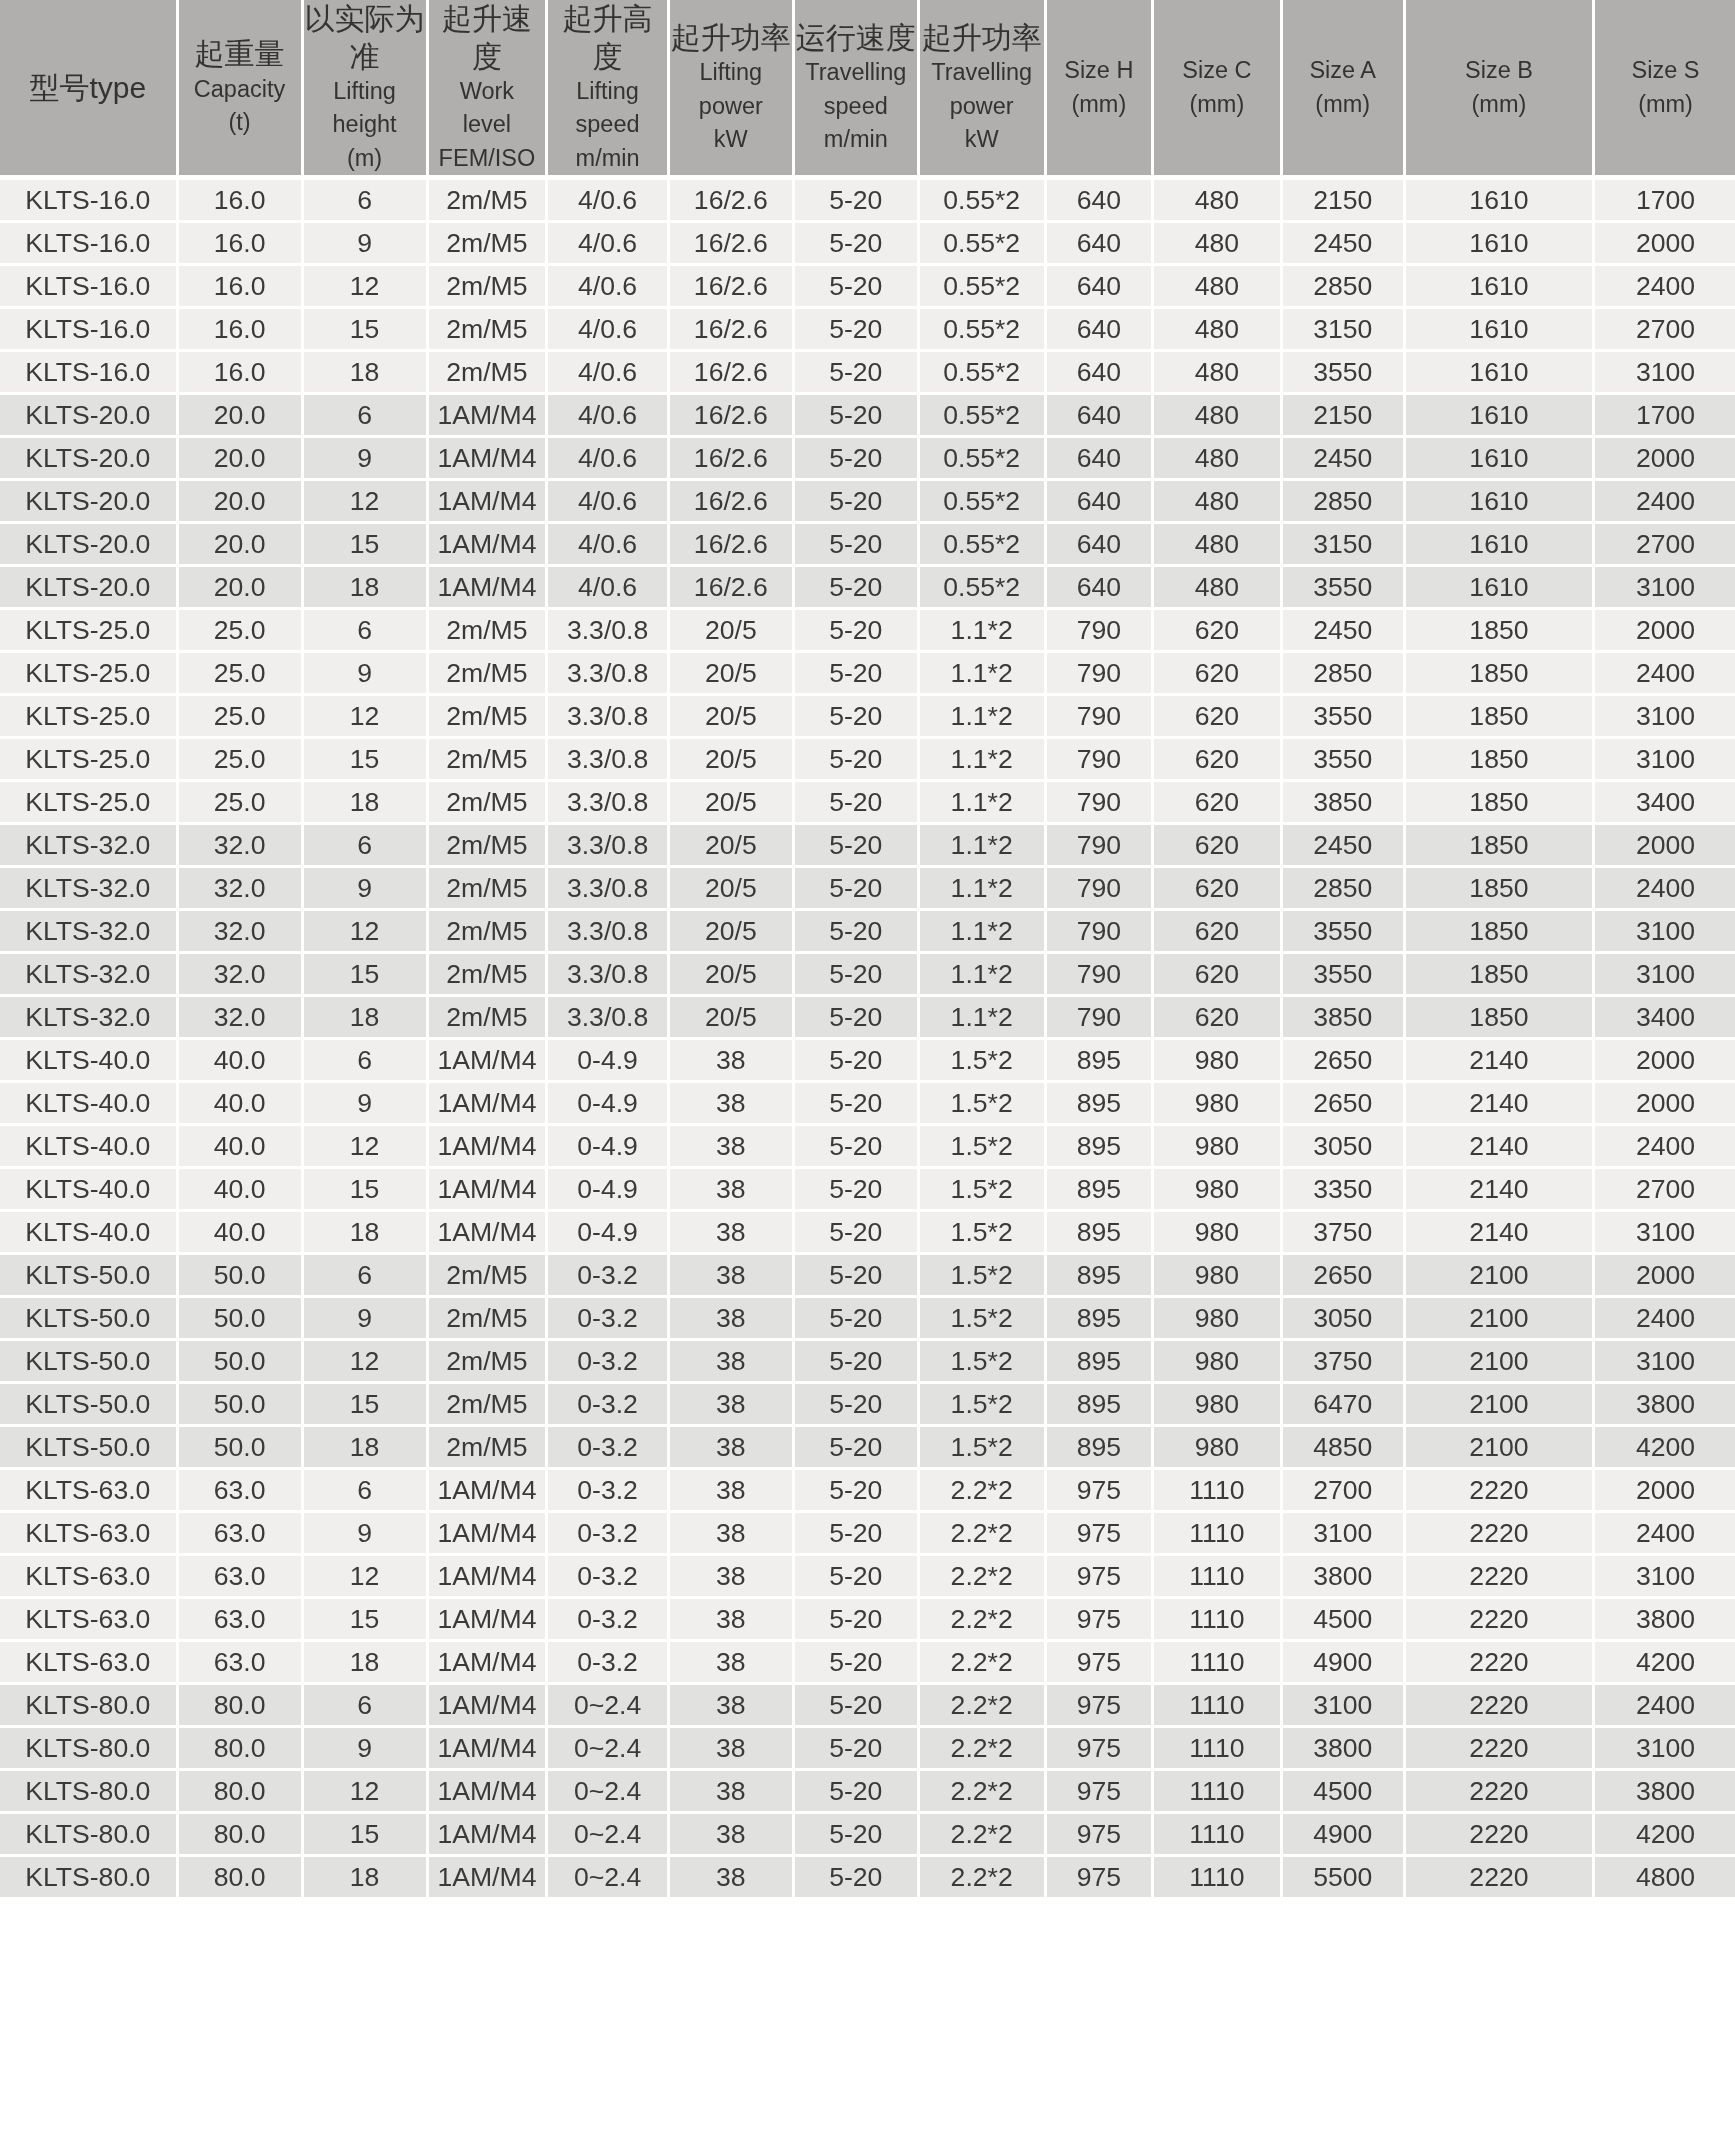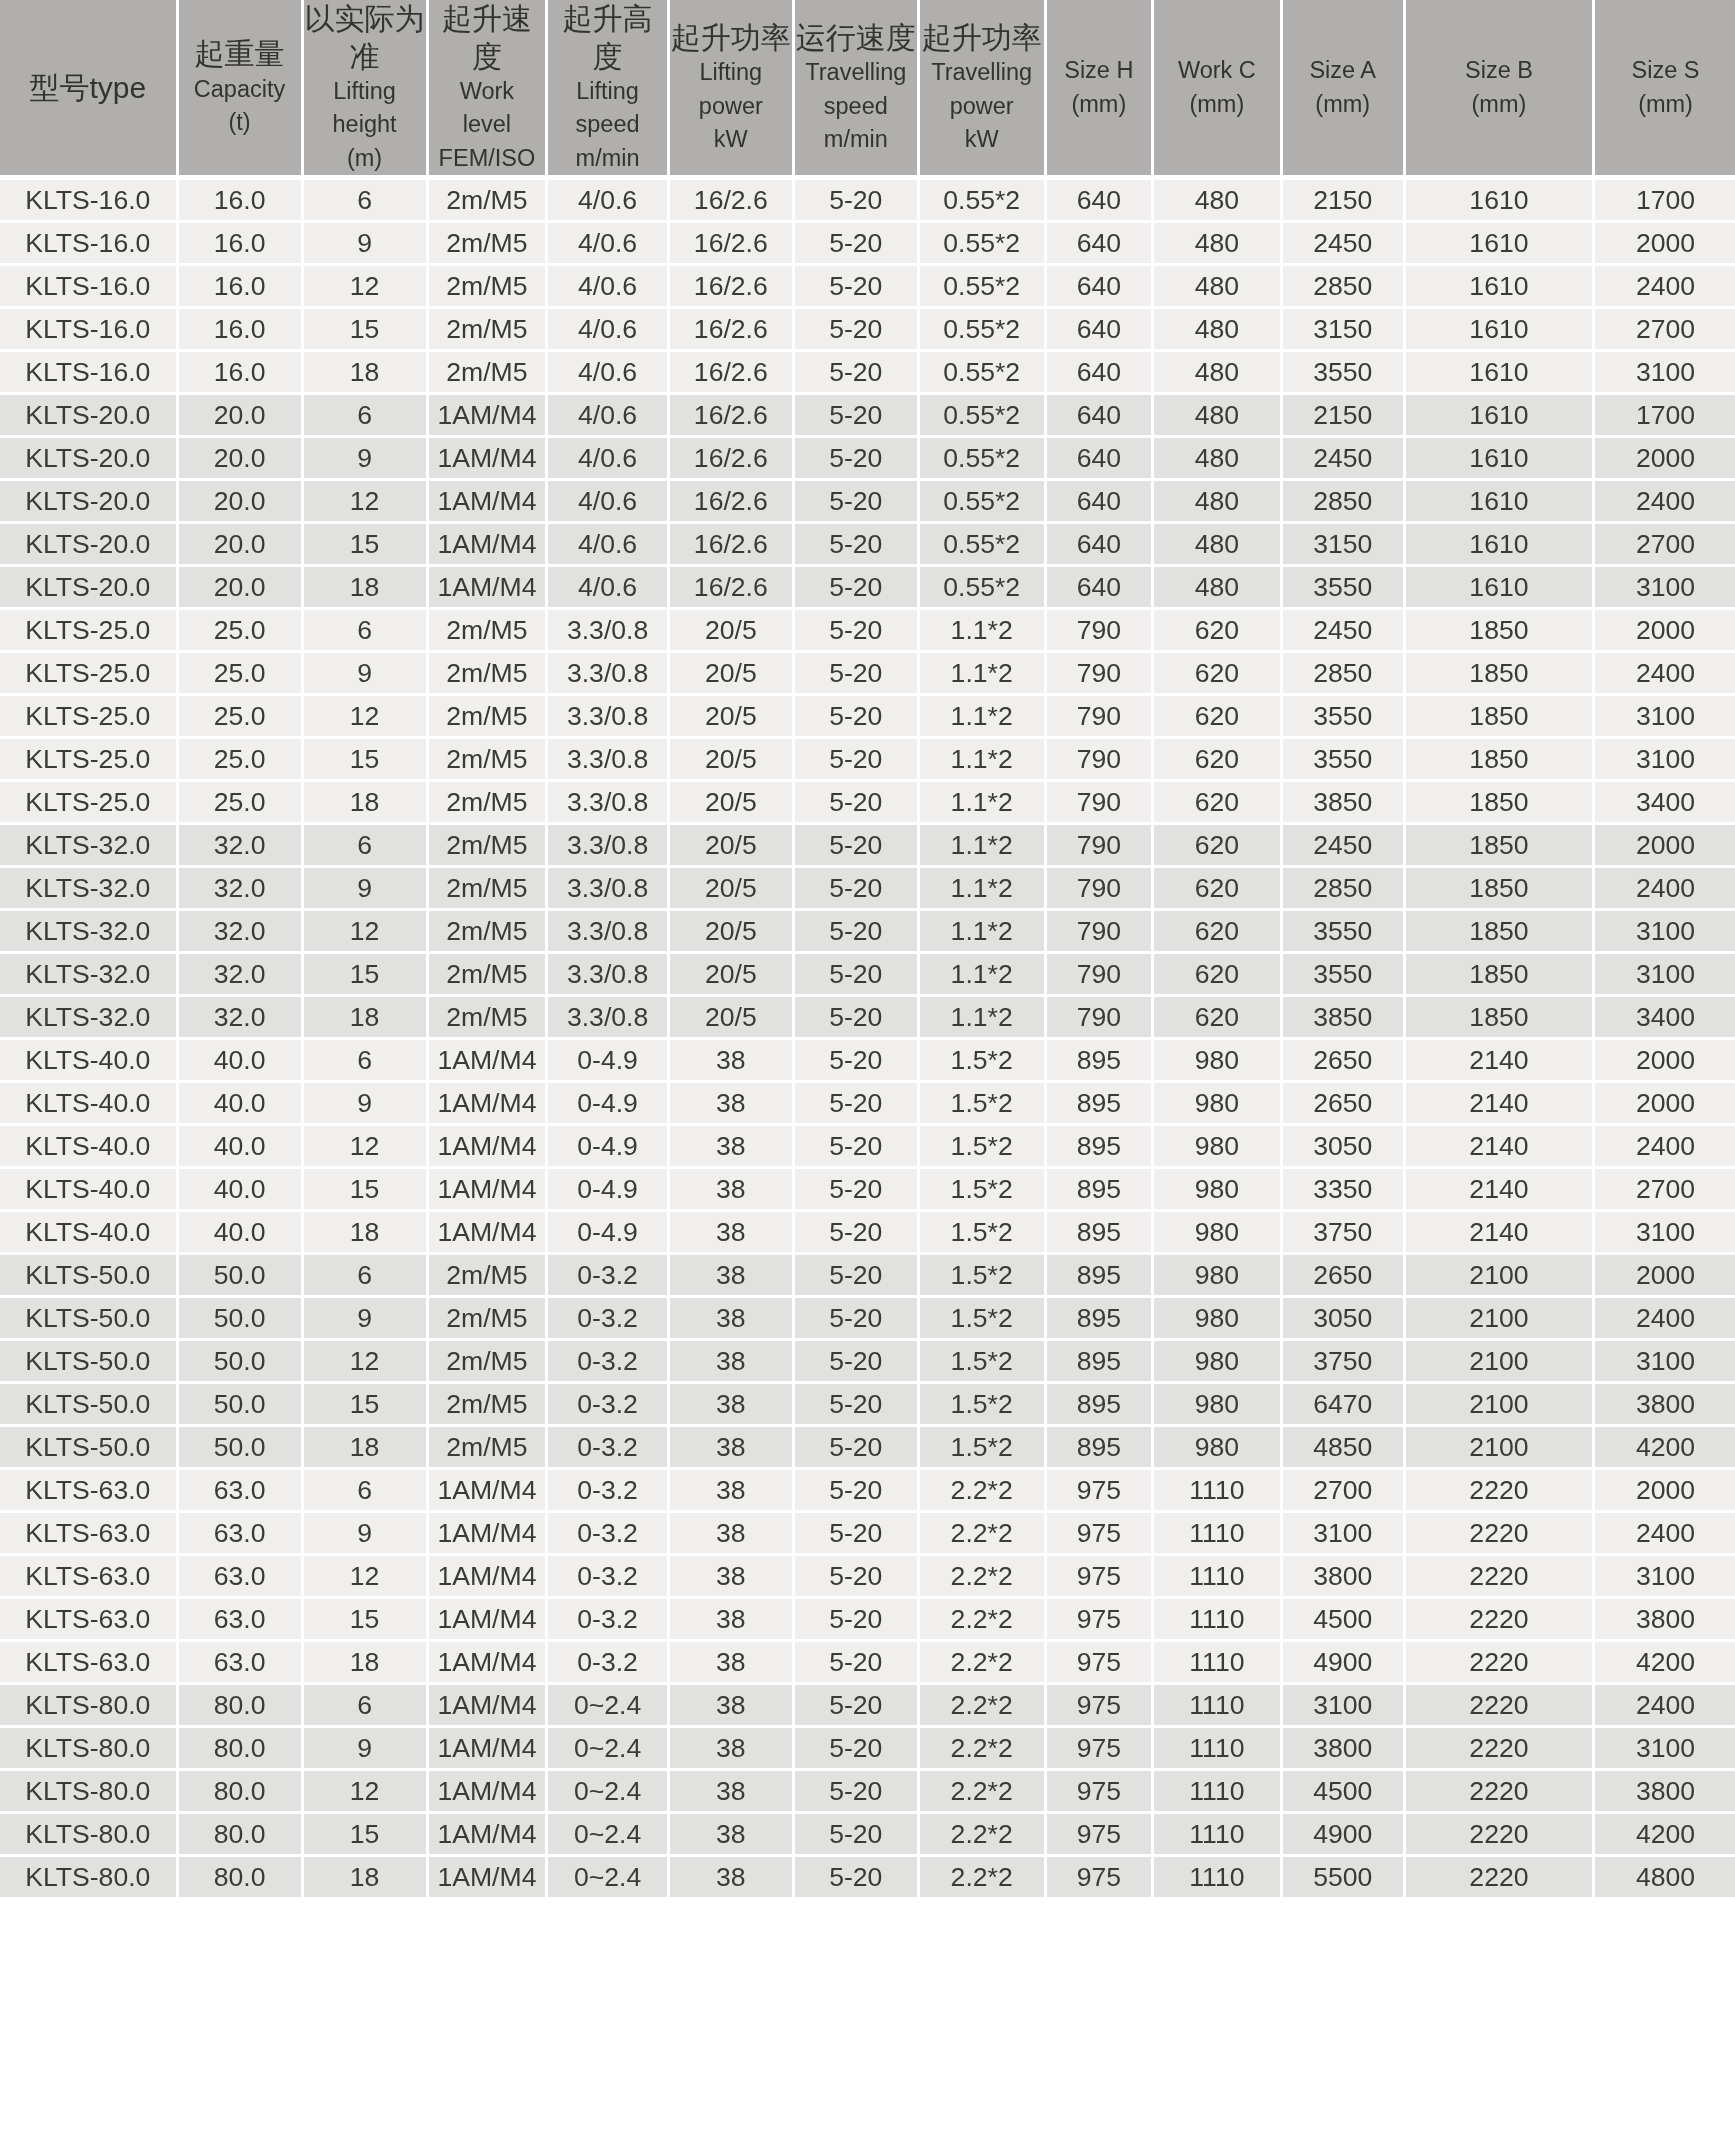--- a/index.html
+++ b/index.html
@@ -132,21 +132,21 @@
 power
 kW</span>
         </th>
         <th>
 
           <span class="en">Size H
 (mm)</span>
         </th>
         <th>
 
-          <span class="en">Work C
+          <span class="en">Size C
 (mm)</span>
         </th>
         <th>
 
           <span class="en">Size A
 (mm)</span>
         </th>
         <th>
 
           <span class="en">Size B

